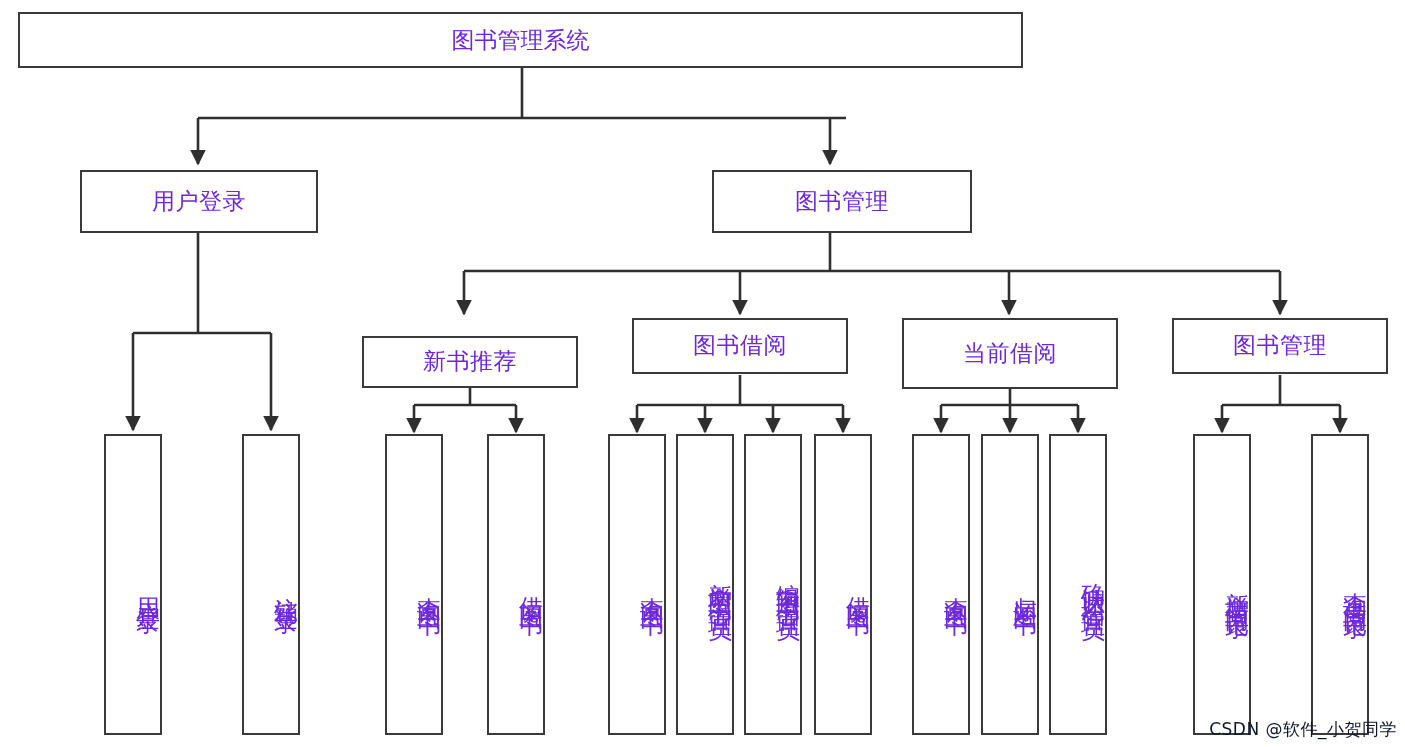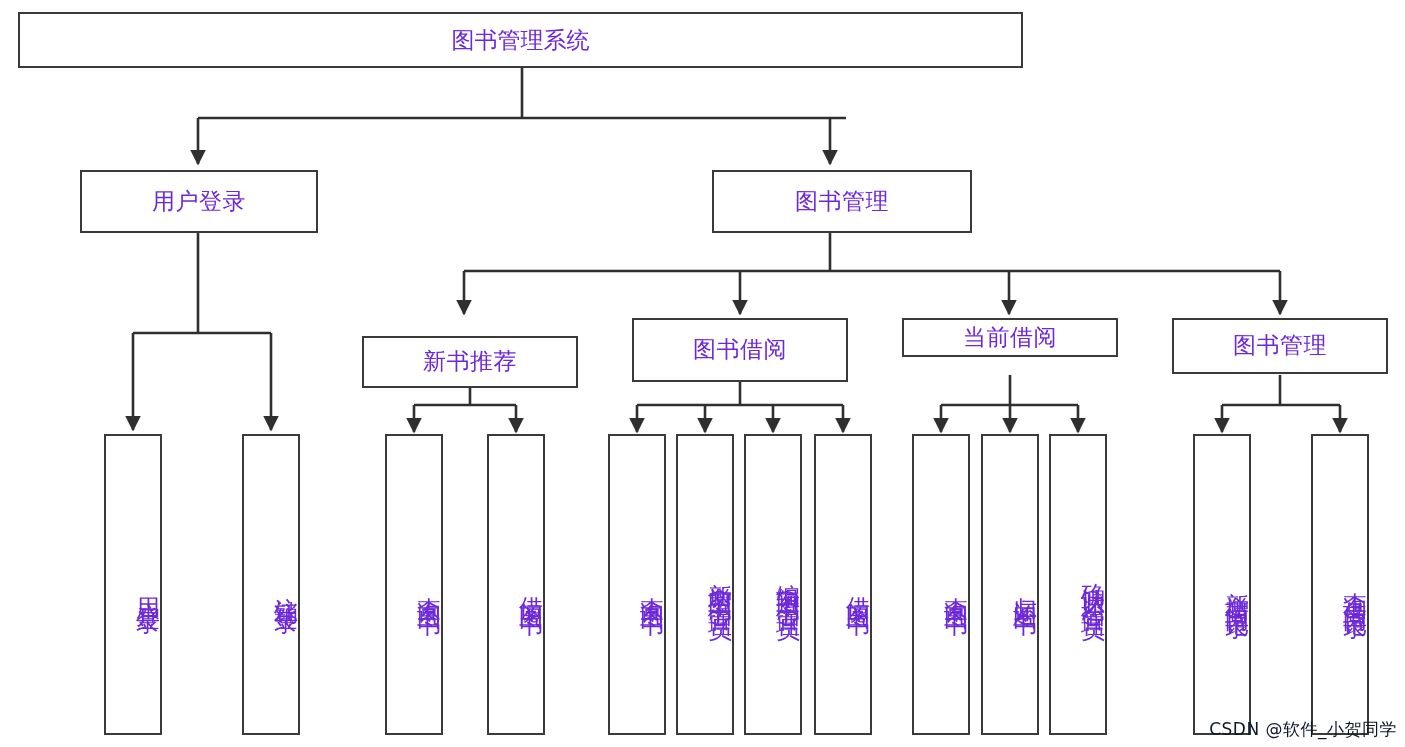--- a/index.html
+++ b/index.html
@@ -132,24 +132,24 @@
   <div class="node h" style="left:80px; top:170px; width:238px; height:63px;">
     <span>用户登录</span>
   </div>
   <div class="node h" style="left:712px; top:170px; width:260px; height:63px;">
     <span>图书管理</span>
   </div>
 
   <div class="node h" style="left:362px; top:336px; width:216px; height:52px;">
     <span>新书推荐</span>
   </div>
-  <div class="node h" style="left:632px; top:318px; width:216px; height:64px;">
+  <div class="node h" style="left:632px; top:318px; width:216px; height:56px;">
     <span>图书借阅</span>
   </div>
-  <div class="node h" style="left:902px; top:318px; width:216px; height:39px;">
+  <div class="node h" style="left:902px; top:318px; width:216px; height:71px;">
     <span>当前借阅</span>
   </div>
   <div class="node h" style="left:1172px; top:318px; width:216px; height:56px;">
     <span>图书管理</span>
   </div>
 
   <div class="node v" style="left:104px; top:434px; width:58px; height:301px;">
     <span class="vtext">用户登录</span>
   </div>
   <div class="node v" style="left:242px; top:434px; width:58px; height:301px;">

